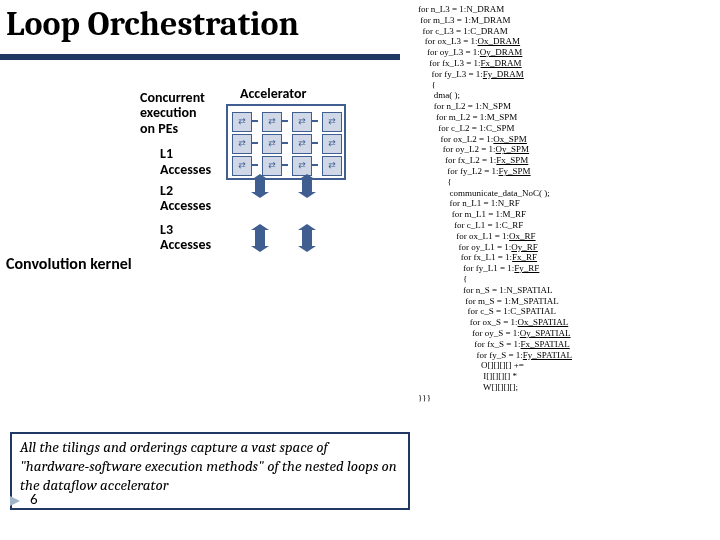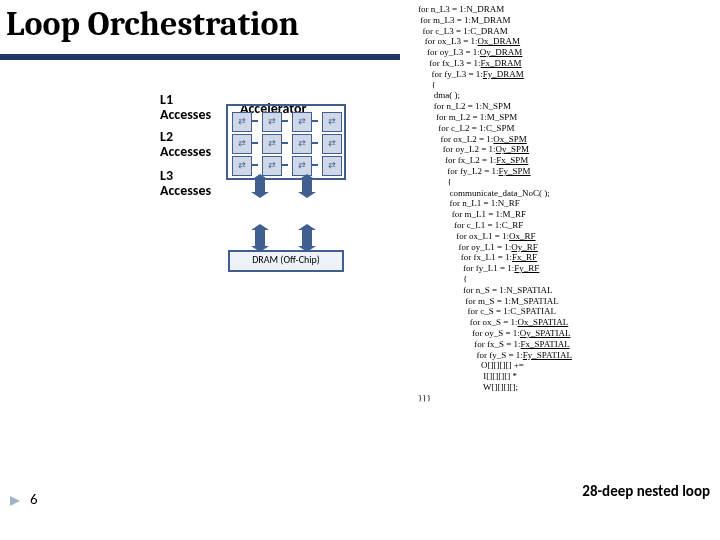--- a/index.html
+++ b/index.html
@@ -7,41 +7,44 @@
 .title{position:absolute;left:6px;top:4px;font-size:34px;font-weight:bold;font-family:Cambria,Georgia,serif}
 .title-rule{position:absolute;left:0;top:54px;width:400px;height:6px;background:#203864}
 .code-right{position:absolute;right:2px;top:4px;width:300px;height:490px;font-family:Georgia,serif;font-size:9px;line-height:1.2;white-space:pre}
 .code-right b{font-weight:normal}
 .u{text-decoration:underline}
 .footer-label{position:absolute;right:10px;bottom:16px;font-size:15px;font-weight:bold;font-family:Calibri,Arial,sans-serif}
 .page-num{position:absolute;left:30px;bottom:8px;font-size:15px;font-family:Calibri,Arial,sans-serif}
 .page-arrow{position:absolute;left:10px;bottom:10px;width:0;height:0;border-top:5px solid transparent;border-bottom:5px solid transparent;border-left:10px solid #9fb3c9}
 .labels{position:absolute;left:140px;top:90px;font-size:14px;font-family:Calibri,Arial,sans-serif;font-weight:bold;line-height:1.1}
 .labels div{margin-bottom:6px}
-.acc-label{position:absolute;left:240px;top:100px;font-size:14px;font-weight:bold;font-family:Calibri,Arial,sans-serif}
+.acc-label{position:absolute;left:240px;top:85px;font-size:14px;font-weight:bold;font-family:Calibri,Arial,sans-serif}
 .acc-box{position:absolute;left:226px;top:104px;width:116px;height:72px;border:2px solid #405e90}
 .pe{position:absolute;width:18px;height:18px;background:#d0d8e8;border:1px solid #405e90;font-size:9px;text-align:center;line-height:16px;font-family:Arial;color:#405e90}
 .pe-connect{position:absolute;background:#405e90;width:6px;height:2px}
 .spm-box{position:absolute;left:238px;top:195px;width:92px;height:28px;border:2px solid #405e90;background:#eef3fa;font-size:10px;text-align:center;line-height:12px;font-family:Calibri,Arial,sans-serif;padding-top:2px}
 .dram-box{position:absolute;left:228px;top:250px;width:112px;height:18px;border:2px solid #405e90;background:#eef3fa;font-size:10px;text-align:center;line-height:16px;font-family:Calibri,Arial,sans-serif}
 .arrow-ud{position:absolute;width:14px;background:#405e90}
 .arrow-cap{position:absolute;width:0;height:0;border-left:9px solid transparent;border-right:9px solid transparent}
 .conv-label{position:absolute;left:6px;top:254px;font-size:16px;font-weight:bold;font-family:Calibri,Arial,sans-serif}
 .conv-code{position:absolute;left:6px;top:278px;width:340px;height:146px;border:1.5px solid #203864;font-family:"Courier New",monospace;font-size:10px;line-height:1.25;padding:4px;white-space:pre;color:#444}
 .callout{position:absolute;left:10px;top:432px;width:380px;height:66px;border:2px solid #203864;background:#fff;font-family:Cambria,Georgia,serif;font-style:italic;font-size:15px;line-height:1.25;padding:4px 8px}
 </style>
 </head>
 <body>
 <div class="slide">
 
 <div class="title">Loop Orchestration</div>
 <div class="title-rule"></div>
 
 <div class="labels">
-  <div style="margin-top:2px">
+  <div style="margin-bottom:0"><span style="white-space:pre-line">Concurrent
+execution
+on PEs</span></div>
+  <div style="margin-top:10px">
         <span style="white-space:pre-line;display:block;margin-left:20px">L1
 Accesses</span>
       </div>
   <div style="margin-top:0">
         <span style="white-space:pre-line;display:block;margin-left:20px">L2
 Accesses</span>
       </div>
   <div style="margin-top:8px">
         <span style="white-space:pre-line;display:block;margin-left:20px">L3
 Accesses</span>
@@ -82,23 +85,23 @@
 <div class="arrow-cap" style="left:298px;top:192px;border-top:6px solid #405e90"></div>
 
 
 <div class="arrow-ud" style="left:255px;top:228px;height:20px;width:10px"></div>
 <div class="arrow-cap" style="left:251px;top:224px;border-bottom:6px solid #405e90"></div>
 <div class="arrow-cap" style="left:251px;top:246px;border-top:6px solid #405e90"></div>
 <div class="arrow-ud" style="left:302px;top:228px;height:20px;width:10px"></div>
 <div class="arrow-cap" style="left:298px;top:224px;border-bottom:6px solid #405e90"></div>
 <div class="arrow-cap" style="left:298px;top:246px;border-top:6px solid #405e90"></div>
 
-<div class="dram-box">DRAM (Off-Chip)</div>
 
+<div class="conv-label">Convolution kernel</div>
 
+<div class="callout">All the tilings and orderings capture a vast space of "hardware-software execution methods" of the nested loops on the dataflow accelerator</div>
 
 <div class="code-right" id="rightcode"><div>for n_L3 = 1:<b>N_DRAM</b></div><div> for m_L3 = 1:<b>M_DRAM</b></div><div>  for c_L3 = 1:<b>C_DRAM</b></div><div>   for ox_L3 = 1:<b><span class="u">Ox_DRAM</span></b></div><div>    for oy_L3 = 1:<b><span class="u">Oy_DRAM</span></b></div><div>     for fx_L3 = 1:<b><span class="u">Fx_DRAM</span></b></div><div>      for fy_L3 = 1:<b><span class="u">Fy_DRAM</span></b></div><div>      {</div><div>       <b>dma( );</b></div><div>       for n_L2 = 1:<b>N_SPM</b></div><div>        for m_L2 = 1:<b>M_SPM</b></div><div>         for c_L2 = 1:<b>C_SPM</b></div><div>          for ox_L2 = 1:<b><span class="u">Ox_SPM</span></b></div><div>           for oy_L2 = 1:<b><span class="u">Oy_SPM</span></b></div><div>            for fx_L2 = 1:<b><span class="u">Fx_SPM</span></b></div><div>             for fy_L2 = 1:<b><span class="u">Fy_SPM</span></b></div><div>             {</div><div>              <b>communicate_data_NoC( );</b></div><div>              for n_L1 = 1:<b>N_RF</b></div><div>               for m_L1 = 1:<b>M_RF</b></div><div>                for c_L1 = 1:<b>C_RF</b></div><div>                 for ox_L1 = 1:<b><span class="u">Ox_RF</span></b></div><div>                  for oy_L1 = 1:<b><span class="u">Oy_RF</span></b></div><div>                   for fx_L1 = 1:<b><span class="u">Fx_RF</span></b></div><div>                    for fy_L1 = 1:<b><span class="u">Fy_RF</span></b></div><div>                    {</div><div>                    for n_S = 1:<b>N_SPATIAL</b></div><div>                     for m_S = 1:<b>M_SPATIAL</b></div><div>                      for c_S = 1:<b>C_SPATIAL</b></div><div>                       for ox_S = 1:<b><span class="u">Ox_SPATIAL</span></b></div><div>                        for oy_S = 1:<b><span class="u">Oy_SPATIAL</span></b></div><div>                         for fx_S = 1:<b><span class="u">Fx_SPATIAL</span></b></div><div>                          for fy_S = 1:<b><span class="u">Fy_SPATIAL</span></b></div><div>                            O[][][][] +=</div><div>                             I[][][][] *</div><div>                             W[][][][];</div><div>}}}</div></div>
 
-<div class="footer-label">28-deep nested loop</div>
 <div class="page-arrow"></div>
 <div class="page-num">6</div>
 
 </div>
 
 </body></html>

